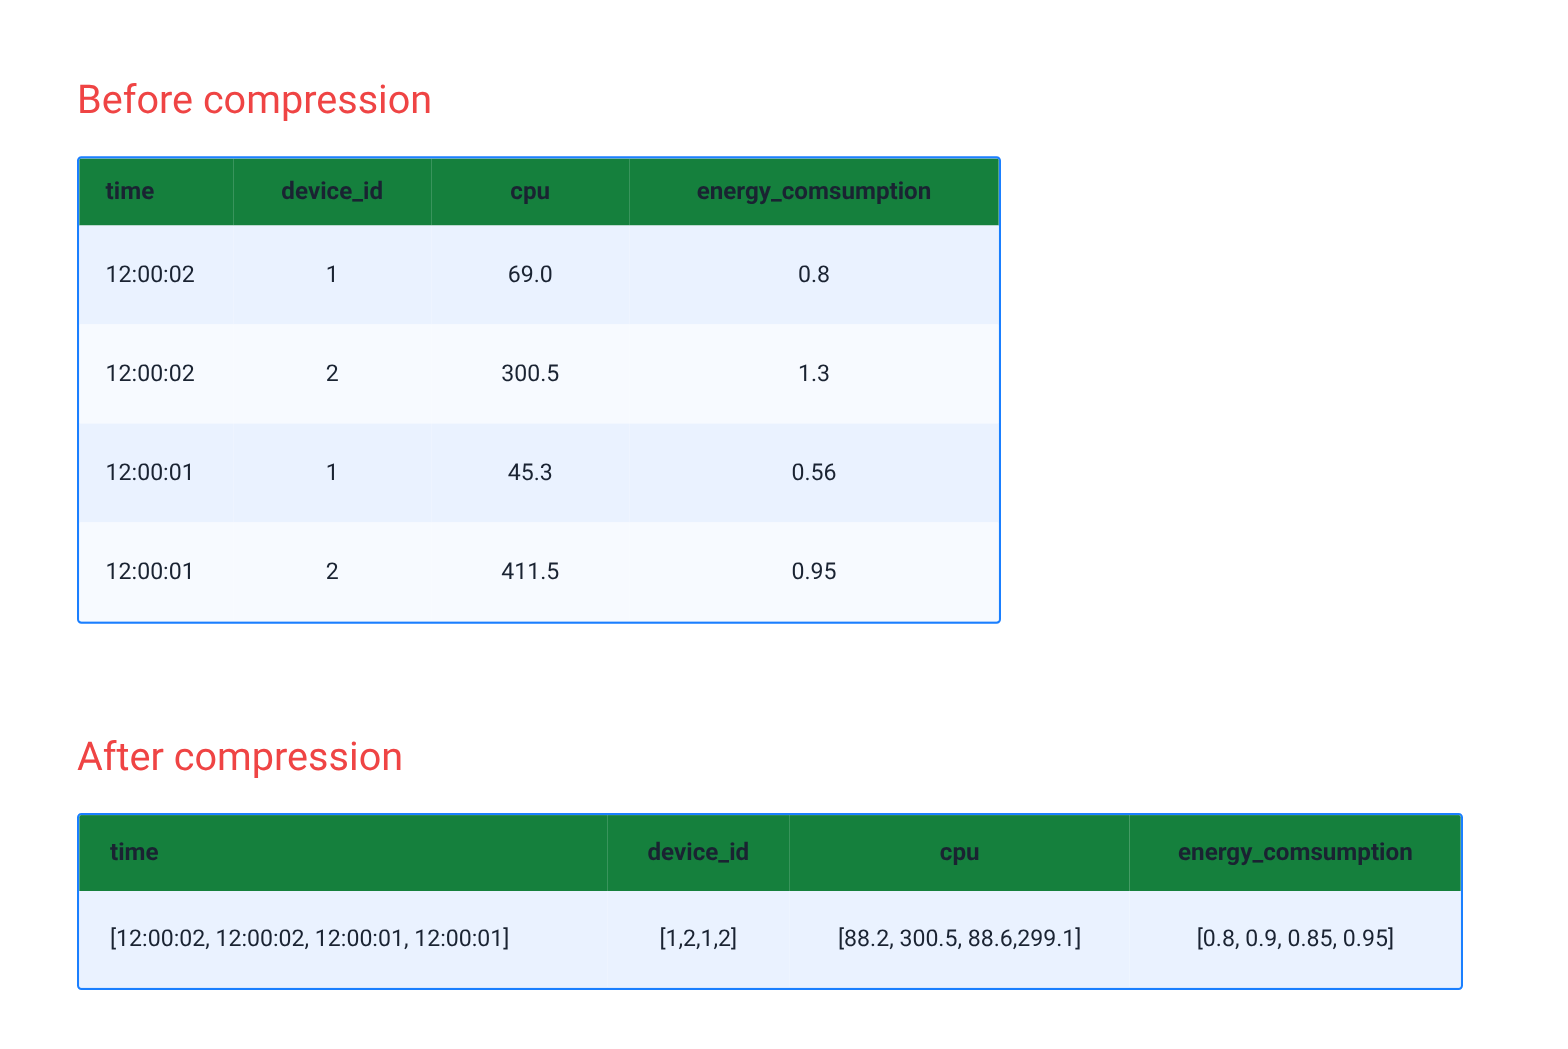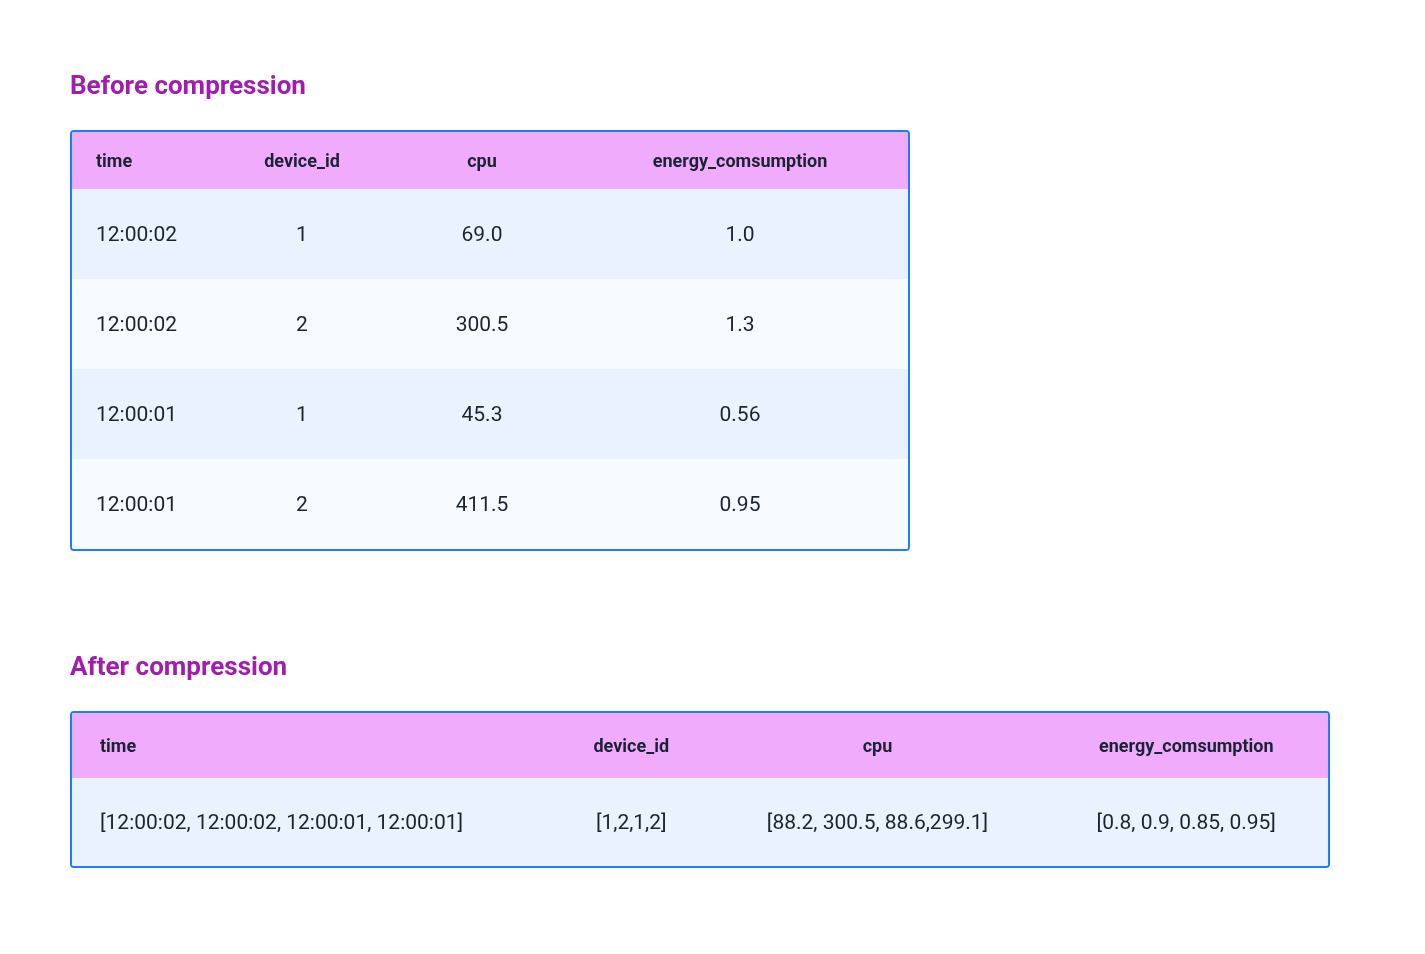--- a/index.html
+++ b/index.html
@@ -8,46 +8,46 @@
       box-sizing: border-box;
     }
     body {
       font-family: -apple-system, BlinkMacSystemFont, "Segoe UI", Roboto, Helvetica, Arial, sans-serif;
       background: #ffffff;
       padding: 70px;
       width: 1425px;
       color: #1a2332;
     }
     .section-title {
-      font-size: 26px;
-      font-weight: 700;
-      color: #a21caf;
+      font-size: 36px;
+      font-weight: 400;
+      color: #ef4444;
       margin-bottom: 30px;
     }
     .table-container {
       border: 2px solid #1a7fff;
       border-radius: 4px;
       overflow: hidden;
     }
     .table-before {
       width: 840px;
     }
     .table-after {
       width: 1260px;
     }
     table {
       width: 100%;
       border-collapse: collapse;
     }
     th {
       text-align: left;
       font-weight: 700;
-      font-size: 18px;
+      font-size: 22px;
       padding: 18px 24px;
-      background: #f0abfc;
+      background: #15803d;
       color: #1a2332;
     }
     td {
       font-size: 21px;
       padding: 33px 24px;
       color: #1a2332;
     }
     .table-before th:nth-child(1) { width: 140px; }
     .table-before th:nth-child(2) { width: 180px; text-align: center; }
     .table-before th:nth-child(3) { width: 180px; text-align: center; }
@@ -100,21 +100,21 @@
         <th>device_id</th>
         <th>cpu</th>
         <th>energy_comsumption</th>
       </tr>
     </thead>
     <tbody>
       <tr>
         <td>12:00:02</td>
         <td>1</td>
         <td>69.0</td>
-        <td>1.0</td>
+        <td>0.8</td>
       </tr>
       <tr>
         <td>12:00:02</td>
         <td>2</td>
         <td>300.5</td>
         <td>1.3</td>
       </tr>
       <tr>
         <td>12:00:01</td>
         <td>1</td>

